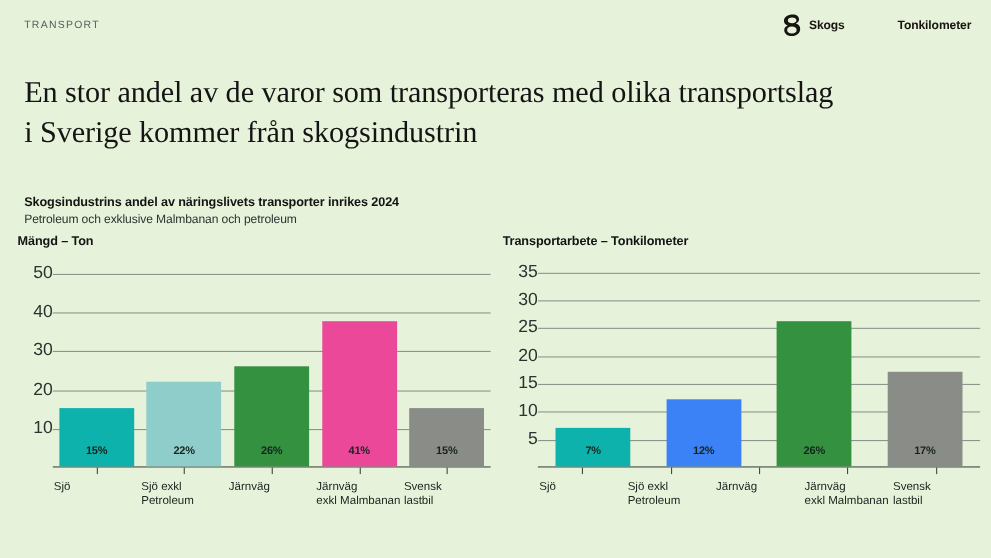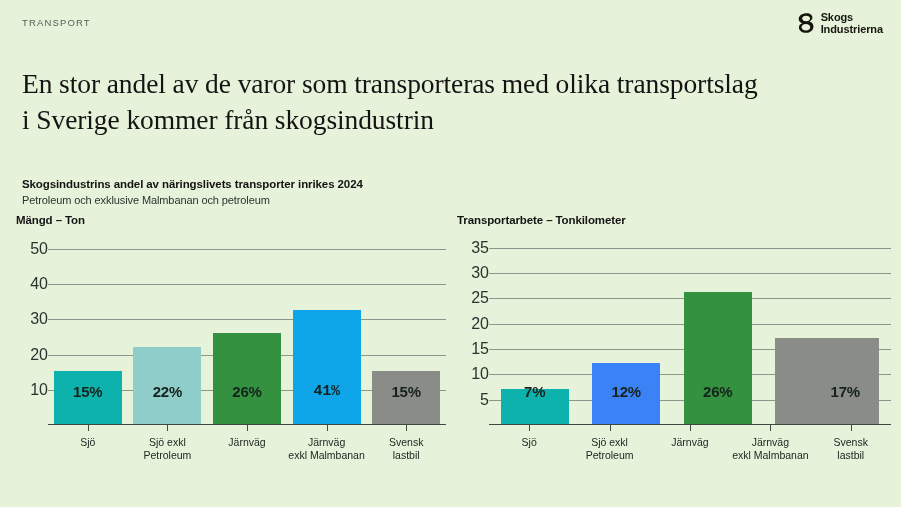--- a/index.html
+++ b/index.html
@@ -36,22 +36,23 @@
     align-items: center;
     gap: 5px;
   }
   #logo .logo-mark {
     width: 21px;
     height: 23px;
     display: block;
   }
   #logo .logo-words {
     display: flex;
-    flex-direction: column;
+    flex-direction: row;
     line-height: 1.03;
+    gap: 48px;
   }
   #logo .logo-words span {
     font-size: 11px;
     font-weight: 700;
     color: #16150f;
     letter-spacing: -0.1px;
   }
 
   
   #headline {
@@ -154,39 +155,39 @@
     justify-content: space-around;
   }
   .bar {
     position: relative;
     width: 68px;
     display: flex;
     align-items: flex-end;
     justify-content: center;
   }
   .bar .bar-label {
-    font-size: 15px;
+    font-size: 10px;
     font-weight: 700;
     color: #15231c;
-    margin-bottom: 24px;
+    margin-bottom: 8px;
     letter-spacing: -0.2px;
   }
 
   
   .x-axis {
     position: absolute;
     left: 34px;
     right: 0;
     top: 190px;
     display: flex;
     justify-content: space-around;
   }
   .x-cat {
     width: 78px;
-    text-align: center;
+    text-align: left;
     position: relative;
     padding-top: 11px;
   }
   .x-cat .tickmark {
     position: absolute;
     left: 50%;
     top: 0;
     width: 1px;
     height: 6px;
     background: #3f4a43;
@@ -207,21 +208,21 @@
 <div id="logo">
   <span class="logo-mark">
     <svg viewBox="0 0 24 26" width="21" height="23" aria-hidden="true">
       <path d="M13.6 1.2c3.6 0 6.3 2.1 6.3 5.0 0 2.1-1.3 3.6-3.4 4.4 2.9 0.9 4.6 2.9 4.6 5.7 0 4.2-3.6 7.3-8.6 7.3-4.6 0-8.0-2.6-8.0-6.1 0-2.3 1.4-4.0 3.7-4.8-2.6-0.9-4.0-2.6-4.0-5.0C4.2 3.9 8.0 1.2 13.6 1.2z
                M12.6 4.2c-2.6 0-4.4 1.3-4.4 3.1 0 1.9 1.7 3.0 4.6 3.0 2.7 0 4.4-1.2 4.4-3.0 0-1.9-1.8-3.1-4.6-3.1z
                M12.4 13.6c-3.0 0-4.9 1.5-4.9 3.6 0 2.2 2.0 3.7 5.0 3.7 3.0 0 4.9-1.4 4.9-3.6 0-2.2-2.0-3.7-5.0-3.7z" fill="#16150f"></path>
     </svg>
   </span>
   <span class="logo-words">
     <span>Skogs</span>
-    <span>Industrierna</span>
+    <span>Tonkilometer</span>
   </span>
 </div>
 
 <div id="headline">En stor andel av de varor som transporteras med olika transportslag i Sverige kommer från skogsindustrin</div>
 
 <div id="section-title">Skogsindustrins andel av näringslivets transporter inrikes 2024</div>
 <div id="section-subtitle">Petroleum och exklusive Malmbanan och petroleum</div>
 
 <div class="chart-panel" id="chart-left">
     <div class="chart-title">Mängd – Ton</div>
@@ -242,21 +243,21 @@
         <div class="bars">
           <div class="bar" style="height: 52.7778px; background: rgb(14, 178, 172);">
             <span class="bar-label">15%</span>
           </div>
           <div class="bar" style="height: 77.4074px; background: rgb(142, 205, 201); justify-content: center;">
             <span class="bar-label">22%</span>
           </div>
           <div class="bar" style="height: 91.4815px; background: rgb(52, 145, 64);">
             <span class="bar-label">26%</span>
           </div>
-          <div class="bar" style="height: 114px; background: #0ea5e9; font-family: Liberation Mono, monospace;">
+          <div class="bar" style="height: 132px; background: #ec4899;">
             <span class="bar-label">41%</span>
           </div>
           <div class="bar" style="height: 52.7778px; background: rgb(138, 140, 136);">
             <span class="bar-label">15%</span>
           </div>
         </div>
       </div>
       <div class="x-axis">
         <div class="x-cat">
           <span class="tickmark"></span>
@@ -307,21 +308,21 @@
         <div class="bars">
           <div class="bar" style="height: 35.4667px; background: rgb(14, 178, 172);">
             <span class="bar-label">7%</span>
           </div>
           <div class="bar" style="height: 60.8px; background: #3b82f6;">
             <span class="bar-label">12%</span>
           </div>
           <div class="bar" style="height: 131.733px; background: rgb(52, 145, 64);">
             <span class="bar-label">26%</span>
           </div>
-          <div class="bar" style="height: 86.1333px; background: rgb(138, 140, 136); padding-left: 36px;">
+          <div class="bar" style="height: 86.1333px; background: rgb(138, 140, 136);">
             <span class="bar-label">17%</span>
           </div>
         </div>
       </div>
       <div class="x-axis">
         <div class="x-cat">
           <span class="tickmark"></span>
           <span class="cat-label">Sjö</span>
         </div>
         <div class="x-cat">

